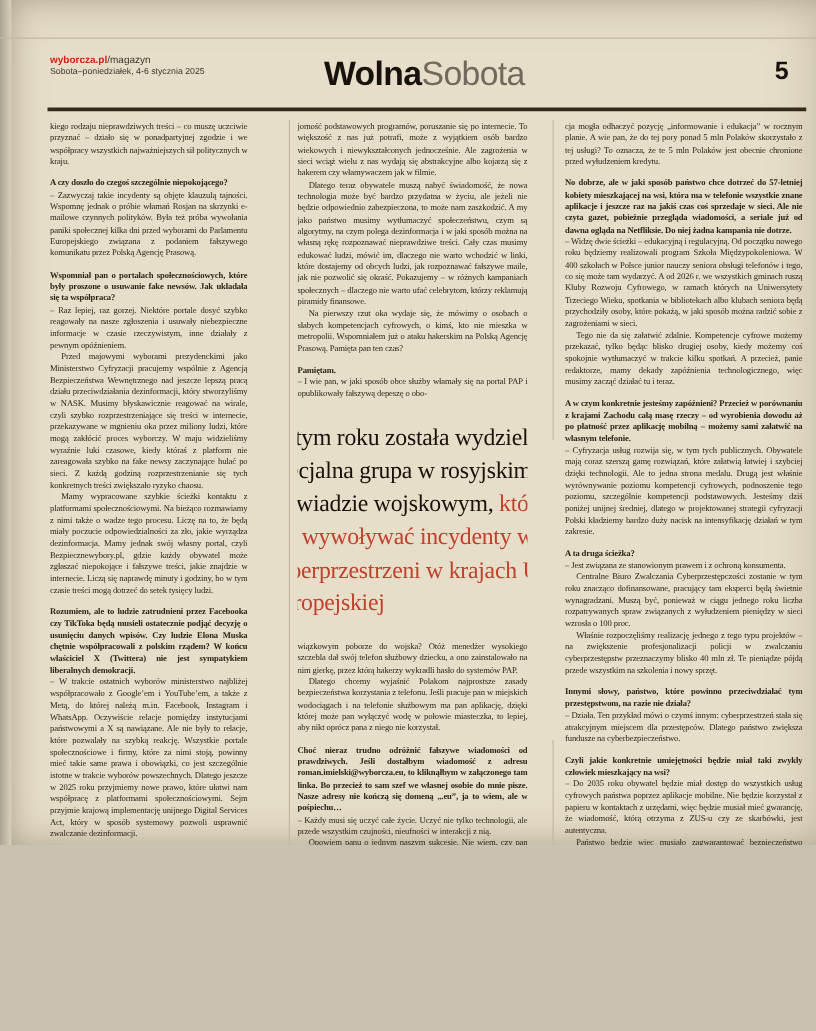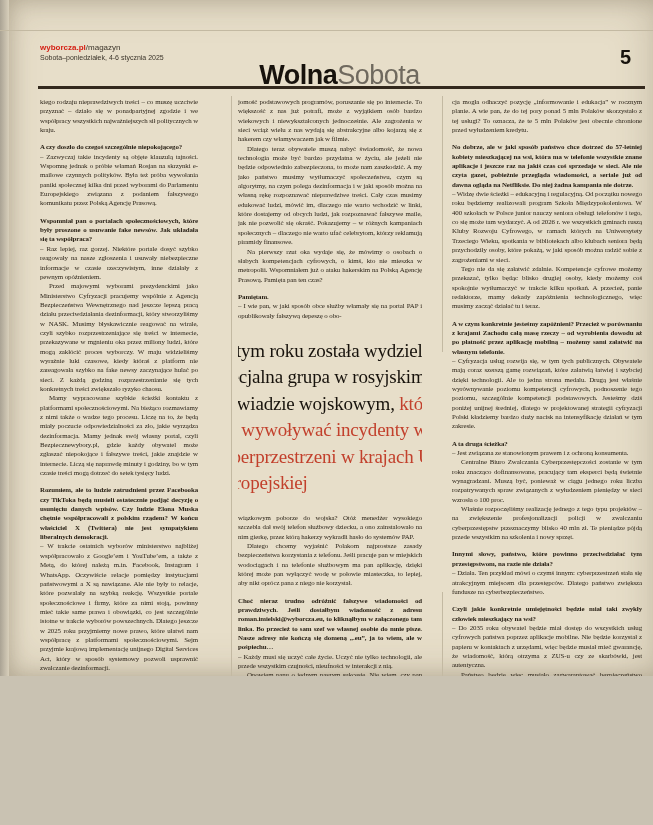--- a/index.html
+++ b/index.html
@@ -16,21 +16,21 @@
     position:absolute;left:0;top:0;bottom:0;width:9px;
     background:linear-gradient(90deg,#aaa394,#d8cfbb);
   }
   .topline{position:absolute;left:0;right:0;top:30px;height:1px;background:var(--rule-light,#c3b9a2);}
   .header{position:absolute;left:40px;right:14px;top:42px;height:40px;font-family:"Liberation Sans",sans-serif;}
   .brandline{font-size:8px;font-weight:700;line-height:11px;}
   .brand-red{color:var(--brand,#d52015);}
   .brand-suffix{color:#3b342a;font-weight:400;}
   .dateline{font-size:7px;color:#3b342a;line-height:9px;}
   .masthead{
-    position:absolute;left:0;right:0;top:18px;text-align:center;
+    position:absolute;left:0;right:0;top:2px;text-align:center;
     font-size:27px;letter-spacing:-0.5px;line-height:30px;
   }
   .masthead .bold{font-weight:800;color:#17120c;}
   .masthead .light{font-weight:300;color:#6f695e;}
   .pagenum{position:absolute;right:8px;top:4px;font-size:20px;font-weight:800;color:#17120c;}
   .heavyrule{position:absolute;left:38px;right:8px;top:86px;height:3px;background:var(--rule-heavy,#33291d);}
 
   .sep{position:absolute;width:1px;background:var(--rule-light,#c3b9a2);}
   .sep1{left:231px;top:96px;bottom:0;}
   .sep2a{left:442px;top:96px;height:256px;}

